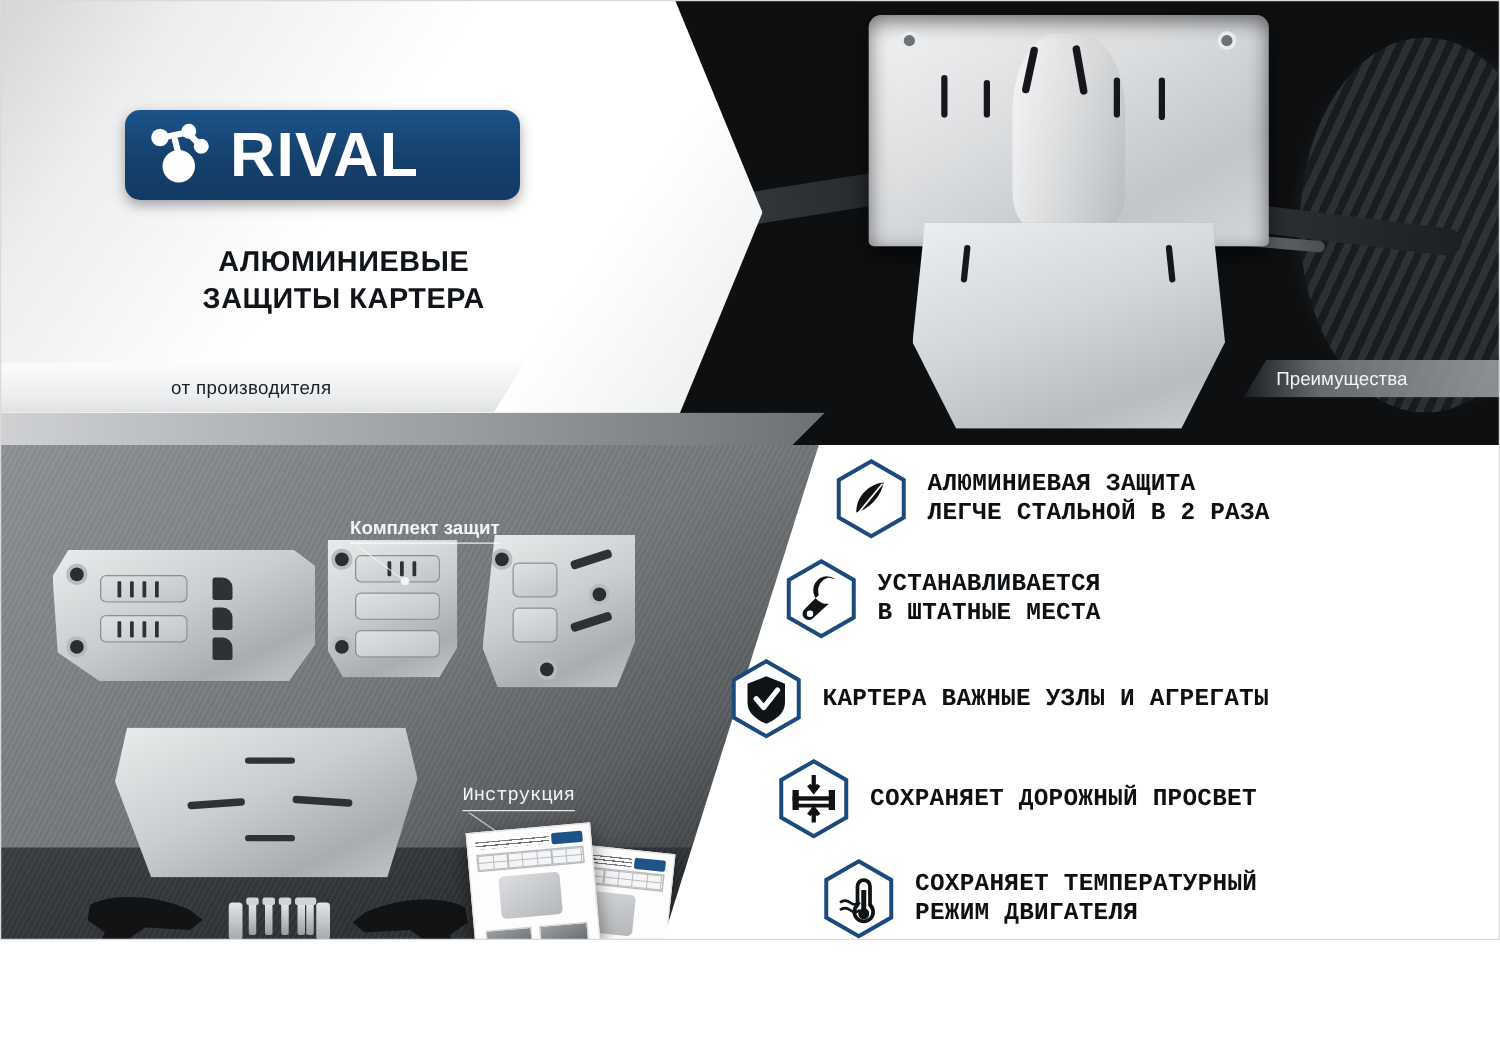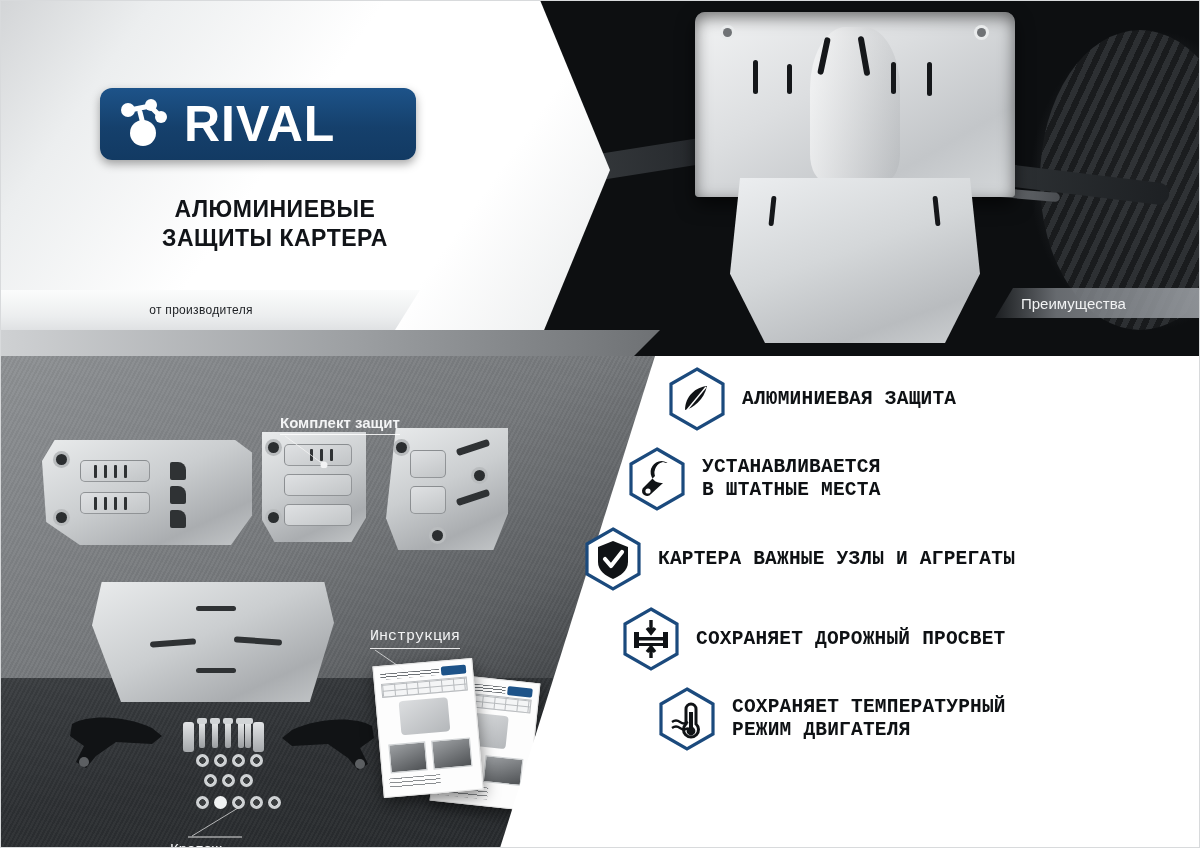--- a/index.html
+++ b/index.html
@@ -1,19 +1,19 @@
 <!DOCTYPE html>
 <html><head>
 <meta charset="utf-8">
 <style>
   * { margin:0; padding:0; box-sizing:border-box; }
   html,body { width:1200px; height:848px; background:#ffffff;
     font-family:"Liberation Sans", sans-serif; overflow:hidden; }
 
-  #poster { position:relative; width:1200px; height:848px; background:#ffffff; overflow:hidden; }
+  #poster { position:relative; width:1200px; height:752px; background:#ffffff; overflow:hidden; }
 
   
   .top-half { position:absolute; left:0; top:0; width:1200px; height:356px; overflow:hidden; }
 
   
   .photo-top { position:absolute; left:510px; top:0; width:690px; height:356px; overflow:hidden;
     background:
       radial-gradient(ellipse 120px 150px at 640px 180px, #6a6e72 0%, #35383c 45%, #0d0f11 100%),
       radial-gradient(ellipse 140px 180px at 60px 200px, #55585c 0%, #2a2d30 50%, #0b0d0f 100%),
       linear-gradient(175deg,#1a1d20 0%, #121417 40%, #0a0b0d 100%);
@@ -55,21 +55,21 @@
   .logo-word { color:#ffffff; font-size:50px; font-weight:bold; letter-spacing:1px;
     font-family:"Liberation Sans", sans-serif; line-height:1; margin-left:2px; }
 
   .headline { position:absolute; left:60px; top:195px; width:430px; text-align:center;
     font-size:23px; font-weight:bold; color:#111418; line-height:1.28; letter-spacing:.5px; }
 
   .maker-bar { position:absolute; left:0; top:290px; width:420px; height:40px;
     background:linear-gradient(180deg,#fbfcfc 0%, #eceeef 65%, #dfe1e3 100%);
     clip-path:polygon(0 0, 420px 0, 395px 40px, 0 40px);
     display:flex; align-items:center; justify-content:center; }
-  .maker-bar span { font-size:12px; color:#1b1e22; letter-spacing:.3px; padding-right:18px; }
+  .maker-bar span { font-size:15px; color:#1b1e22; letter-spacing:.3px; padding-right:18px; }
 
   .adv-tab { position:absolute; left:995px; top:288px; width:205px; height:30px;
     background:linear-gradient(90deg,rgba(70,74,79,.25) 0%, rgba(118,122,127,.85) 30%, rgba(150,154,159,.92) 100%);
     clip-path:polygon(18px 0, 205px 0, 205px 30px, 0 30px);
     display:flex; align-items:center; }
   .adv-tab span { color:#f2f3f4; font-size:15px; padding-left:26px; }
 
   .top-divider { position:absolute; left:0; top:330px; width:660px; height:26px;
     background:linear-gradient(90deg,#cfd1d3 0%, #9b9ea1 55%, #6e7174 100%);
     clip-path:polygon(0 0, 660px 0, 634px 26px, 0 26px); }
@@ -343,20 +343,21 @@
     <div class="feature f1">
       <div class="hexwrap">
         <svg viewBox="0 0 62 66" width="62" height="66">
           <polygon points="31,3 57,18 57,48 31,63 5,48 5,18" fill="#ffffff" stroke="#1b4a7d" stroke-width="3.2"></polygon>
           <path d="M41 20 C30 21, 19 30, 19 44 C27 42, 38 34, 41 20 Z" fill="#101316"></path>
           <path d="M40 21 L21 44" stroke="#ffffff" stroke-width="1.4" fill="none"></path>
         </svg>
       </div>
       <div class="txt2">
         <div>АЛЮМИНИЕВАЯ ЗАЩИТА</div>
+        <div>ЛЕГЧЕ СТАЛЬНОЙ В 2 РАЗА</div>
       </div>
     </div>
 
     <div class="feature f2">
       <div class="hexwrap">
         <svg viewBox="0 0 62 66" width="62" height="66">
           <polygon points="31,3 57,18 57,48 31,63 5,48 5,18" fill="#ffffff" stroke="#1b4a7d" stroke-width="3.2"></polygon>
           <path d="M43 18 a11 11 0 1 0 -6 19 L25 48 a5 5 0 1 1 -7 -7 L29 30 a11 11 0 0 1 8 -14 Z" fill="#101316"></path>
           <circle cx="22" cy="45" r="2.6" fill="#ffffff"></circle>
           <path d="M37 17 L37 26 L45 26 L45 17 Z" fill="#ffffff"></path>

